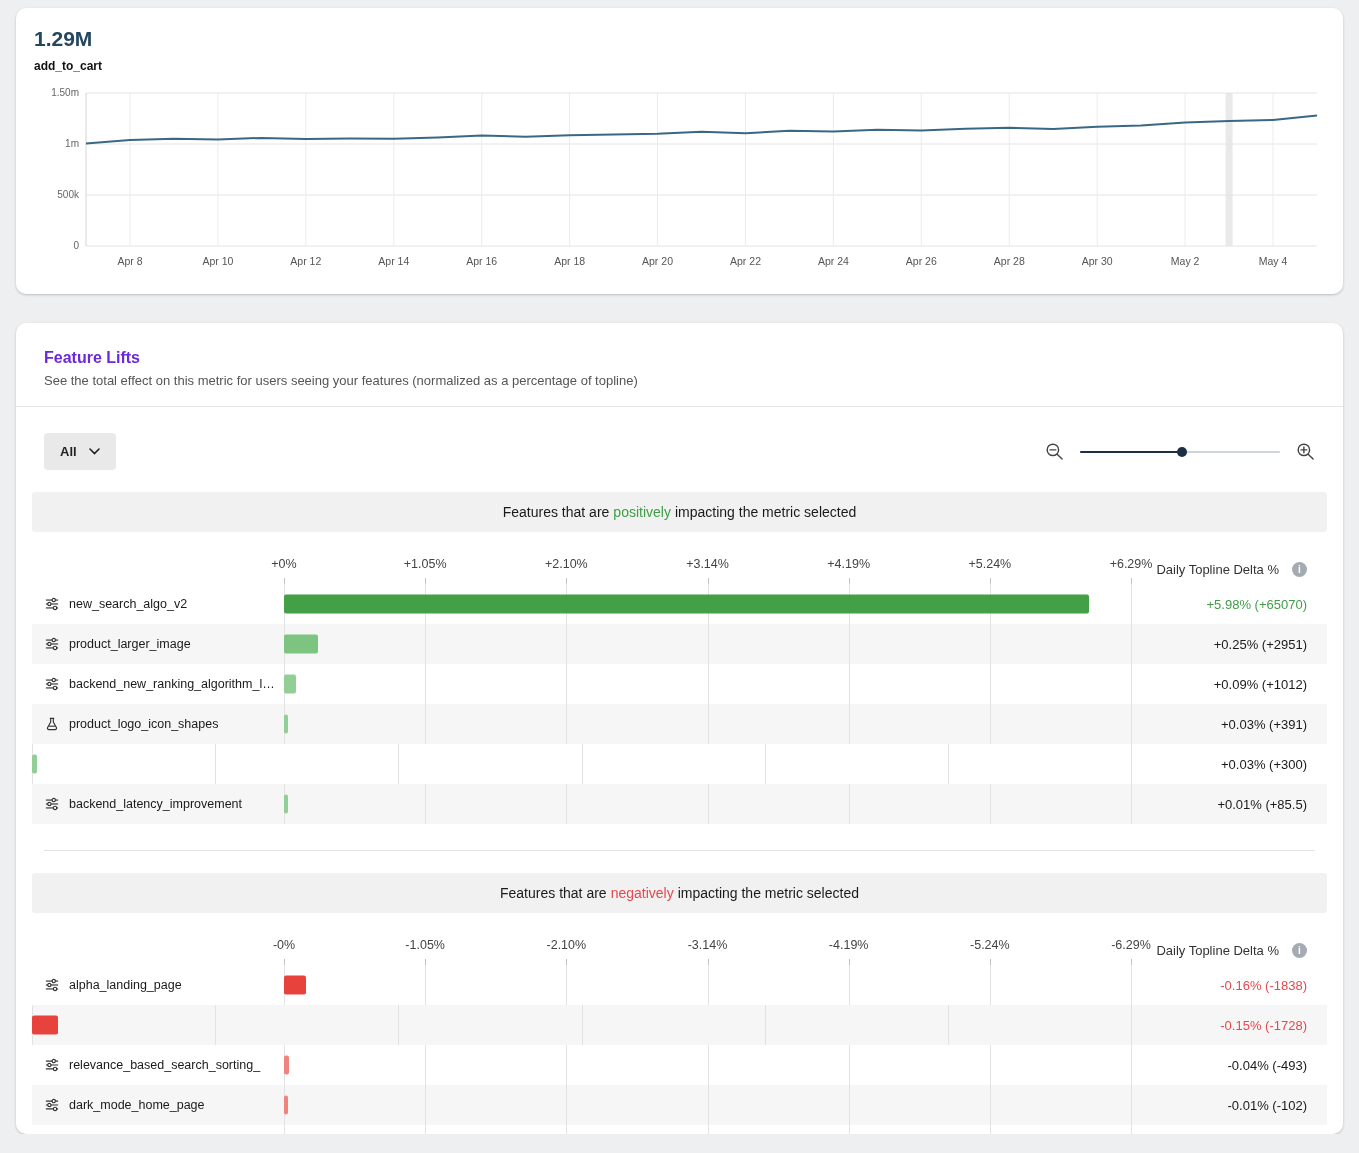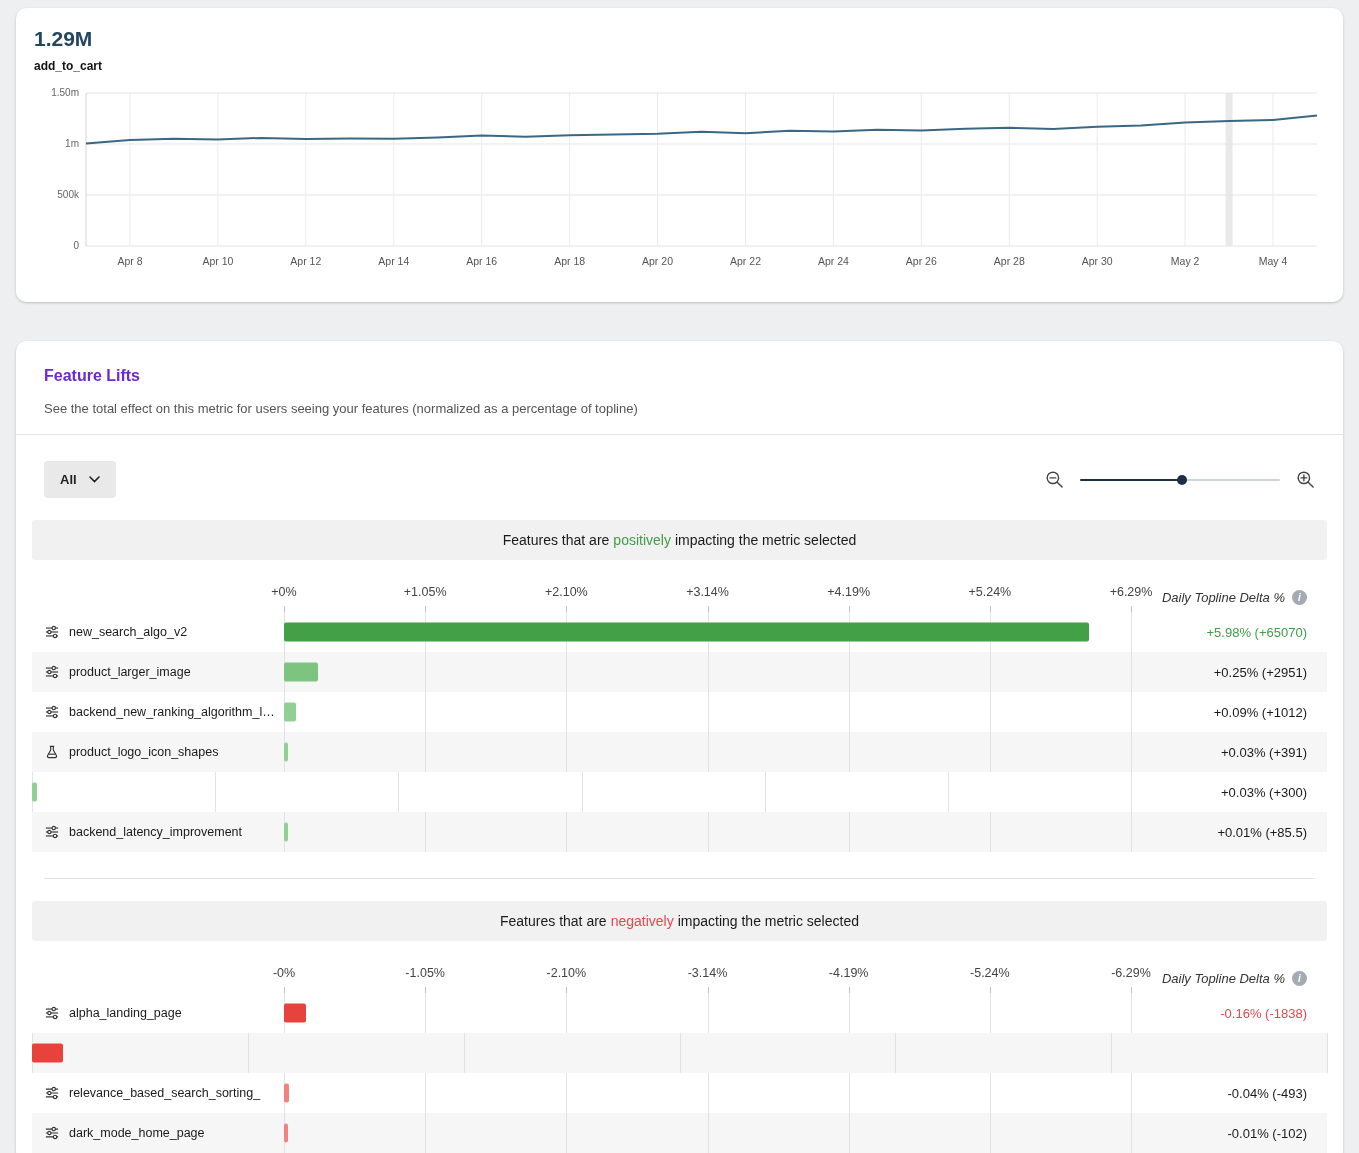--- a/index.html
+++ b/index.html
@@ -3,30 +3,30 @@
 <meta charset="utf-8">
 <style>
   * { box-sizing: border-box; margin: 0; padding: 0; }
   html, body { background: #edeff1; }
   body { width: 1359px; font-family: "Liberation Sans", sans-serif; }
   .page { padding: 8px 16px 0; }
 
   .card { background: #fff; border-radius: 10px; box-shadow: 0 1px 3px rgba(0,0,0,.14), 0 1px 2px rgba(0,0,0,.08); }
 
   
-  .metric-card { padding: 18px 14px 20px 18px; margin-bottom: 39px; }
+  .metric-card { padding: 18px 14px 12px 18px; margin-bottom: 29px; }
   .metric-value { font-size: 21px; font-weight: bold; color: #24475f; line-height: 26px; }
   .metric-name { font-size: 12px; font-weight: bold; color: #111; margin-top: 7px; }
   .chart-wrap { margin-top: 10px; }
 
   
   .lifts-card { padding-bottom: 0; overflow: hidden; }
   .lifts-header { padding: 26px 28px 18px; }
   .lifts-header h2 { font-size: 16px; color: #6d28d9; }
-  .lifts-header p { font-size: 13px; color: #555; margin-top: 16px; }
+  .lifts-header p { font-size: 13px; color: #555; margin-top: 6px; }
   .divider { border-top: 1px solid #e6e6e6; }
 
   .controls-row { display: flex; justify-content: space-between; align-items: center; padding: 26px 28px 0; }
   .filter-btn { display: inline-flex; align-items: center; gap: 12px; background: #e9e9e9; border: none; border-radius: 4px;
                 padding: 11px 16px; font-size: 13px; font-weight: bold; font-family: inherit; color: #222; cursor: pointer; }
   .zoom-controls { display: flex; align-items: center; gap: 16px; }
   .icon-btn { background: none; border: none; padding: 0; cursor: pointer; display: flex; align-items: center; }
   .slider { position: relative; width: 200px; height: 14px; cursor: pointer; }
   .slider-track { position: absolute; top: 6px; left: 0; right: 0; height: 2px; background: #cfd4da; border-radius: 1px; }
   .slider-fill  { position: absolute; top: 6px; left: 0; height: 2px; background: #1c2f45; border-radius: 1px; }
@@ -35,21 +35,21 @@
   .lift-section { padding: 0 16px; }
   .banner { background: #f1f1f1; border-radius: 3px; height: 40px; display: flex; align-items: center; justify-content: center;
             font-size: 14px; color: #1a1a1a; margin-top: 22px; }
   .banner .hl { margin: 0 4px; }
 
   .t-row { display: flex; align-items: stretch; }
   .t-head { margin-top: 22px; height: 30px; font-size: 12.5px; color: #444; }
   .c-name { width: 252px; flex: none; display: flex; align-items: center; gap: 10px; padding-left: 13px; font-size: 12.5px; color: #1a1a1a; }
   .c-bars { flex: 1; position: relative; }
   .c-delta { width: 196px; flex: none; display: flex; align-items: center; justify-content: flex-end; font-size: 13px; padding-right: 20px; color: #1a1a1a; }
-  .c-delta.head { color: #333; gap: 7px; font-size: 13px; font-style: italic; }
+  .c-delta.head { color: #333; gap: 13px; font-size: 13px; }
   .tick-label { position: absolute; top: 3px; transform: translateX(-50%); white-space: nowrap; }
   .tick-mark { position: absolute; bottom: 0; width: 1px; height: 6px; background: #c2c2c2; }
   .grid-v { position: absolute; top: 0; bottom: 0; width: 1px; background: #e2e2e2; }
   .data-row { height: 40px; }
   .data-row.alt { background: #f6f6f6; }
   .stub-row { height: 9px; }
   .bar { position: absolute; top: 50%; transform: translateY(-50%); height: 19px; border-radius: 2px; min-width: 4px; }
   .row-icon { width: 14px; height: 14px; flex: none; }
   .fname { white-space: nowrap; overflow: hidden; text-overflow: ellipsis; padding-right: 6px; }
   .info { width: 15px; height: 15px; border-radius: 50%; background: #a5abb3; color: #fff; font-size: 10px; font-weight: bold;
@@ -362,20 +362,21 @@
           <div class="c-bars">
             <span class="grid-v" style="left:0.000%"></span>
             <span class="grid-v" style="left:16.667%"></span>
             <span class="grid-v" style="left:33.333%"></span>
             <span class="grid-v" style="left:50.000%"></span>
             <span class="grid-v" style="left:66.667%"></span>
             <span class="grid-v" style="left:83.333%"></span>
             <span class="grid-v" style="left:100.000%"></span>
             <div class="bar" style="width:2.385%;background:#e8423c"></div>
           </div>
+          <div class="c-delta" style="color:#e5484d">-0.15% (-1728)</div>
         </div>
         <div class="data-row t-row">
           <div class="c-name">
             <svg class="row-icon" viewBox="0 0 16 16" fill="none" stroke="#333" stroke-width="1.3">
               <line x1="1" y1="3.5" x2="15" y2="3.5"></line>
               <circle cx="10" cy="3.5" r="1.9" fill="#fff"></circle>
               <line x1="1" y1="8" x2="15" y2="8"></line>
               <circle cx="5" cy="8" r="1.9" fill="#fff"></circle>
               <line x1="1" y1="12.5" x2="15" y2="12.5"></line>
               <circle cx="11.5" cy="12.5" r="1.9" fill="#fff"></circle>

